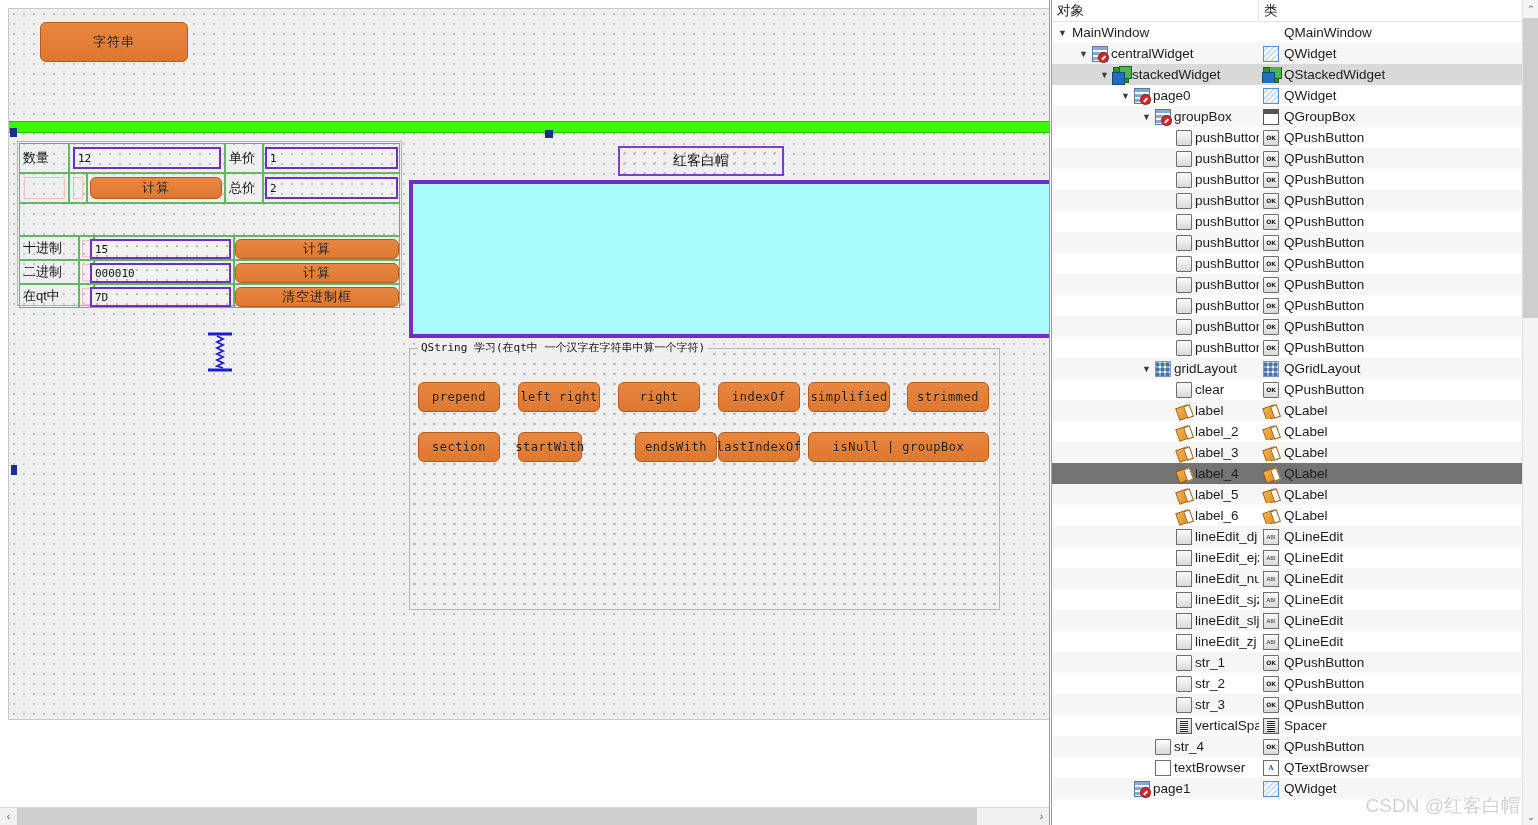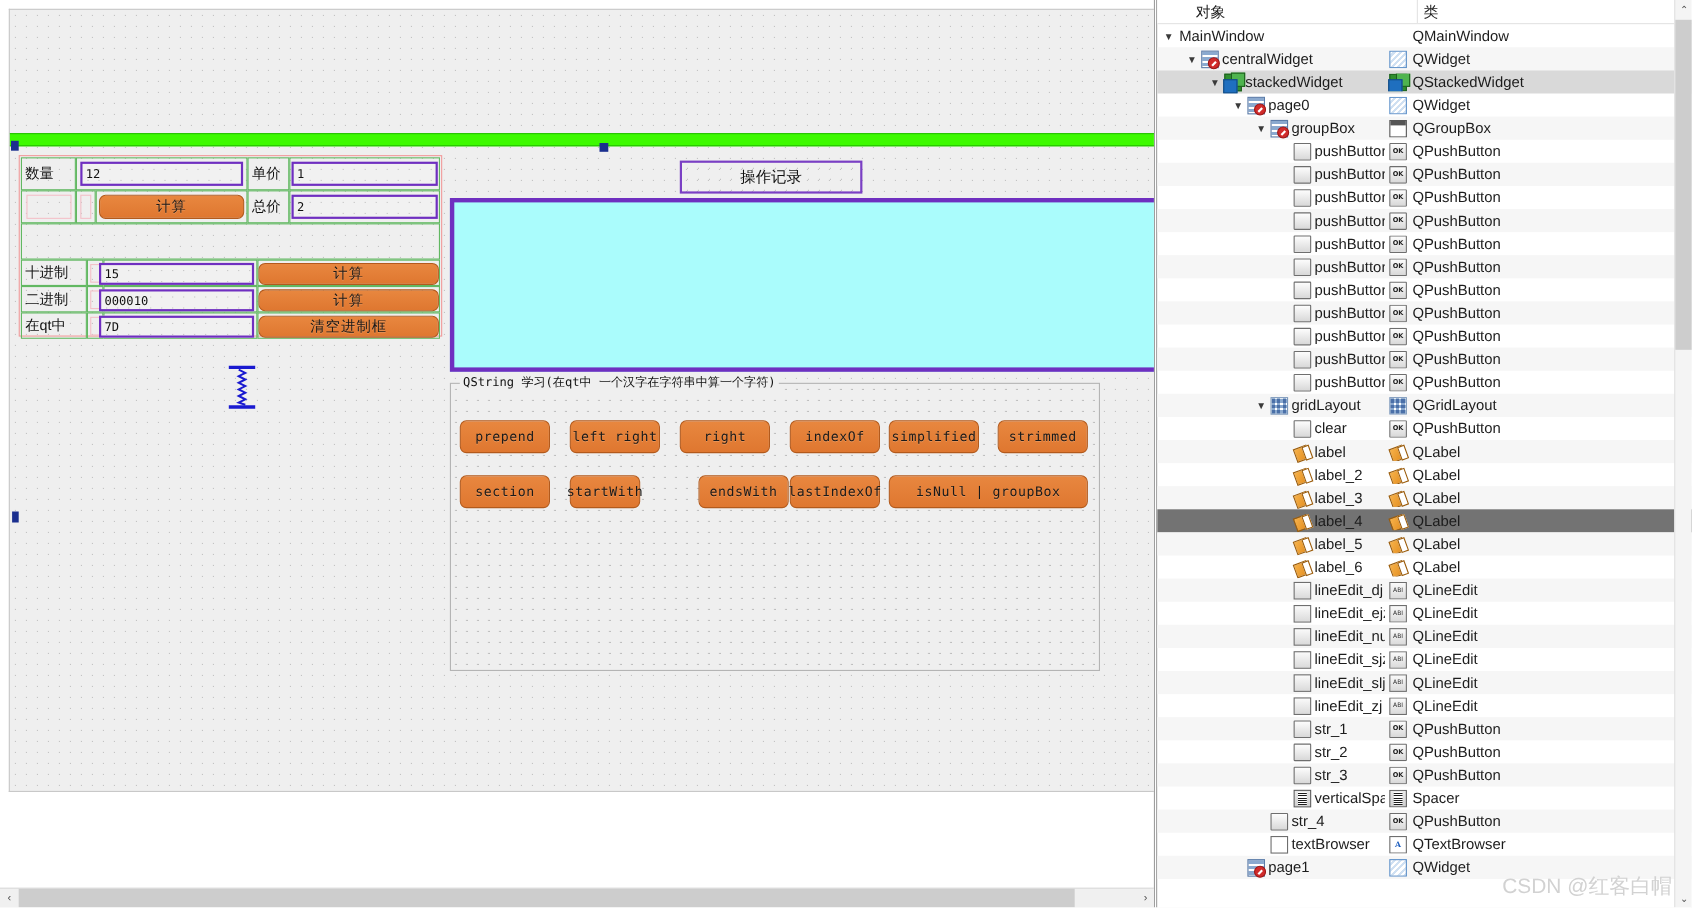--- a/index.html
+++ b/index.html
@@ -148,21 +148,21 @@
   }
   #tree-header {
     position: relative; height: 22px; background: #ffffff;
     border-bottom: 1px solid #e3e3e3;
     display: flex;
   }
   #tree-header .hcell {
     display: flex; align-items: center; padding-left: 5px;
     font-size: 13.5px; color: #1c1c1c;
   }
-  #hcell-obj  { width: 207px; border-right: 1px solid #e3e3e3; margin-left: 30px; }
+  #hcell-obj  { width: 207px; border-right: 1px solid #e3e3e3; }
   #hcell-cls  { flex: 1; }
 
   #tree-body { position: relative; }
   .trow {
     position: relative; height: 21px; display: flex; align-items: center;
     white-space: nowrap;
   }
   .trow.alt { background: #f6f6f6; }
   .trow.sel { background: #d9d9d9; }
   .trow.sel2 { background: #737373; }
@@ -251,20 +251,21 @@
   }
 </style>
 </head>
 <body>
 
 <div id="app">
 
   <div id="canvas-pane">
     <div id="form-surface">
 
+      <div id="btn-str-main" class="qbtn cn">字符串</div>
 
       <div id="line-widget"></div>
       <div id="line-handle"></div>
       <div id="line-handle-left"></div>
 
       <div id="form-block">
 
         <div class="lay-red" style="left:0;top:0;width:385px;height:165px;"></div>
 
         <div class="lay-green" style="left:2px;top:2px;width:50px;height:30px;"></div>
@@ -318,21 +319,21 @@
         <div class="qbtn cn" style="position:absolute;left:218px;top:122px;width:164px;height:20px;">计算</div>
         <div class="qbtn cn" style="position:absolute;left:218px;top:146px;width:164px;height:20px;">清空进制框</div>
 
         <svg id="v-spacer" viewBox="0 0 32 42">
           <line x1="4" y1="3" x2="28" y2="3" stroke="#1a1ad0" stroke-width="3"></line>
           <line x1="4" y1="39" x2="28" y2="39" stroke="#1a1ad0" stroke-width="3"></line>
           <path d="M13 5 L19 8 L13 11 L19 14 L13 17 L19 20 L13 23 L19 26 L13 29 L19 32 L13 35 L19 37" fill="none" stroke="#1a1ad0" stroke-width="1.8"></path>
         </svg>
       </div>
 
-      <div id="op-label">操作记录</div>
+      <div id="op-label">红客白帽</div>
 
       <div id="text-browser"></div>
 
       <div id="group-box">
         <div id="group-title">QString 学习(在qt中 一个汉字在字符串中算一个字符)</div>
 
         <div class="qbtn grid-btn" style="left:8px;top:33px;width:82px;">prepend</div>
         <div class="qbtn grid-btn" style="left:108px;top:33px;width:82px;">left  right</div>
         <div class="qbtn grid-btn" style="left:208px;top:33px;width:82px;">right</div>
         <div class="qbtn grid-btn" style="left:308px;top:33px;width:82px;">indexOf</div>

